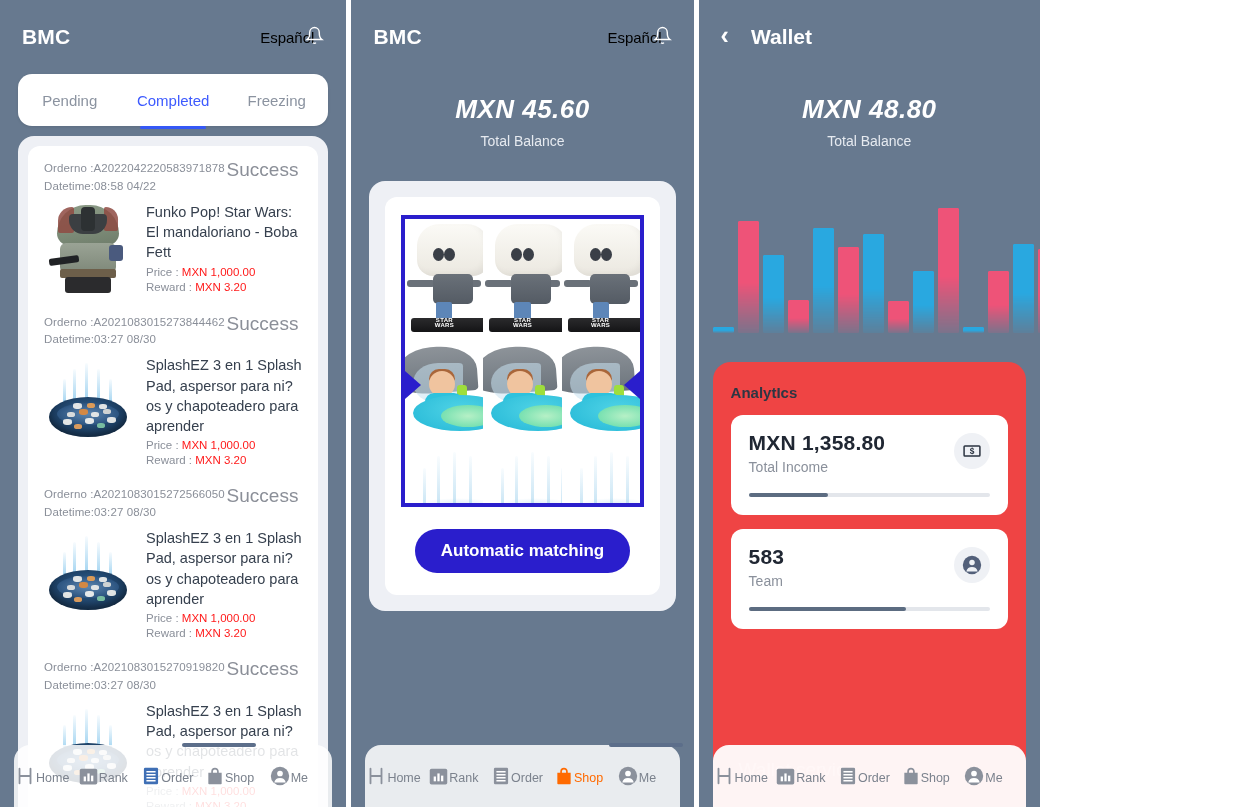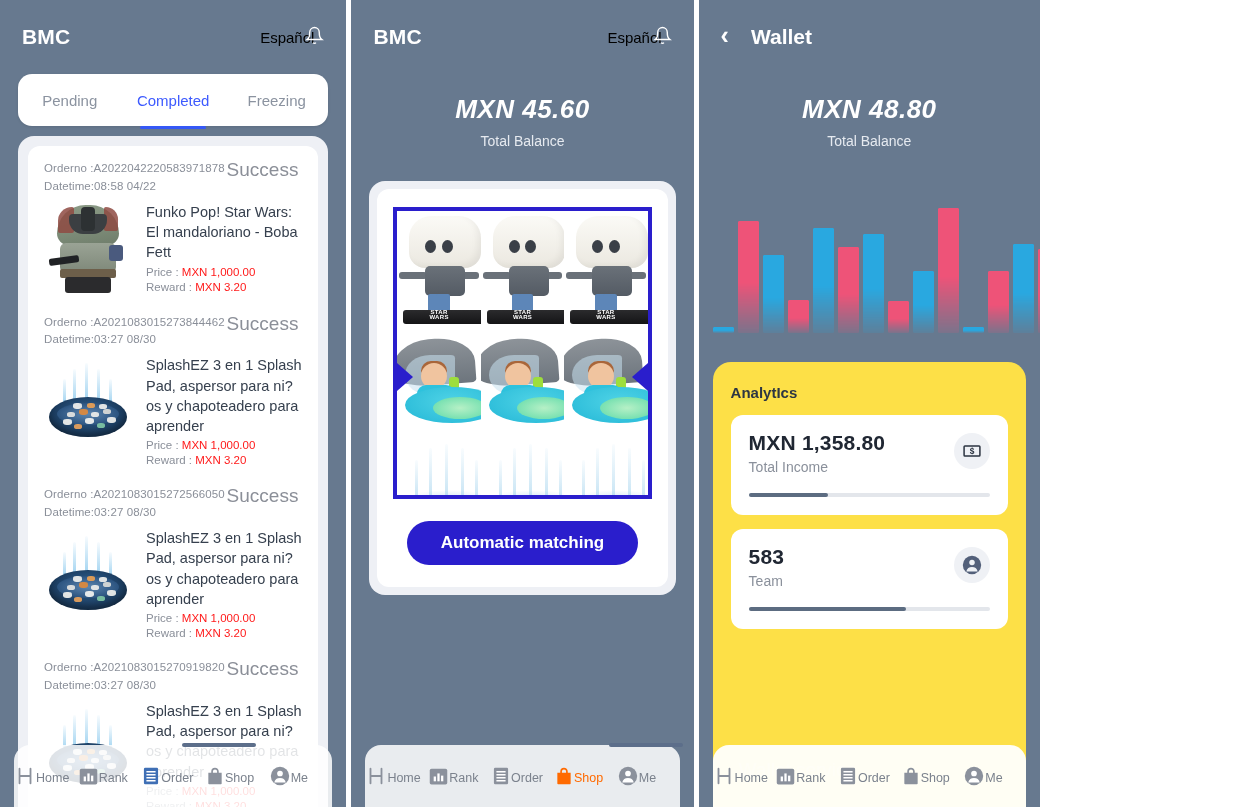--- a/index.html
+++ b/index.html
@@ -154,21 +154,21 @@
     border-radius:2px;
   }
 
   
   .balance-block{ text-align:center; padding-top:20px; }
   .balance-amount{ font-size:26px; font-weight:bold; color:#ffffff; letter-spacing:.5px;font-style:italic;}
   .balance-label{ font-size:14px; color:#e6eaf0; margin-top:8px; }
 
   .shop-card{
     margin:32px 18px 0; background:#eef0f5; border-radius:16px;
-    padding:8px; position:relative;
+    padding:16px; position:relative;
   }
   .shop-card-inner{
     background:#ffffff; border-radius:12px; padding:18px 16px 22px;
   }
   .slot-frame{
     border:4px solid #2a1ecc; background:#ffffff;
     height:292px; position:relative; overflow:hidden;
   }
   .slot-grid{
     display:grid; grid-template-columns:1fr 1fr 1fr;
@@ -271,21 +271,21 @@
     position:relative; height:162px; margin-top:22px;
     padding:0 14px; display:flex; align-items:flex-end; gap:0;
   }
   .bar{
     flex:none; border-radius:1px;
     -webkit-mask-image:linear-gradient(180deg,#000 55%,rgba(0,0,0,.15) 100%);
     mask-image:linear-gradient(180deg,#000 55%,rgba(0,0,0,.15) 100%);
   }
   .analytics-sheet{
     position:absolute; left:14px; right:14px; top:362px; bottom:0;
-    background:#fde047; border-radius:18px 18px 0 0;
+    background:#ef4444; border-radius:18px 18px 0 0;
     padding:22px 18px 0; z-index:3;
   }
   .analytics-title{ font-size:15px; color:#2d3643; font-weight:bold; margin-bottom:14px;}
   .stat-card{
     background:#ffffff; border-radius:12px; padding:16px 18px 18px;
     margin-bottom:14px; position:relative;
   }
   .stat-value{ font-size:21px; font-weight:bold; color:#202733; letter-spacing:.2px;}
   .stat-label{ font-size:14px; color:#8a909b; margin-top:4px; }
   .stat-icon{

